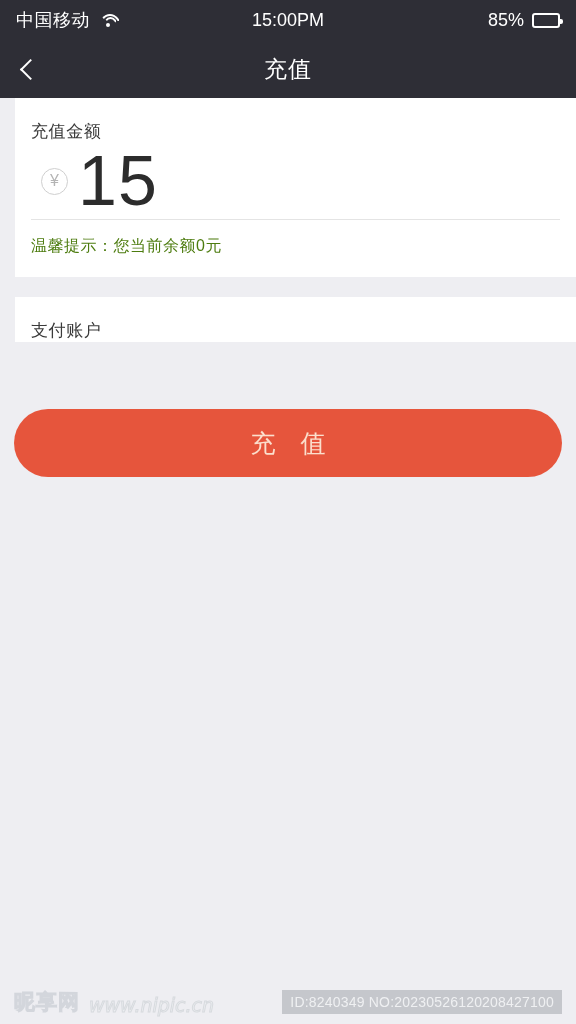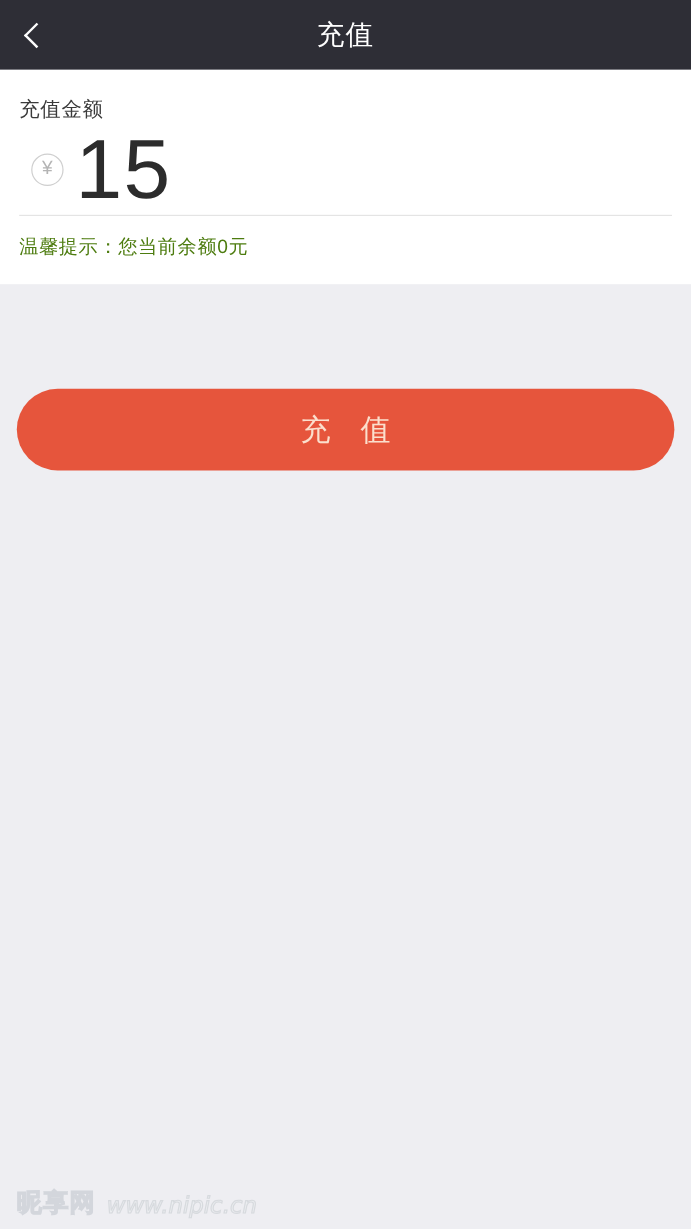--- a/index.html
+++ b/index.html
@@ -139,20 +139,21 @@
     text-align: center;
     color: #ffffff;
     font-size: 23px;
     letter-spacing: 1px;
     pointer-events: none;
   }
 
   
   .card {
     background: #ffffff;
+    margin-left: 15px;
   }
   .section-gap {
     height: 20px;
     background: #eeeef2;
   }
   .section-label {
     font-size: 17px;
     color: #3a3a3a;
     padding: 22px 0 0 16px;
     letter-spacing: 0.6px;
@@ -375,20 +376,37 @@
     padding: 4px 8px;
     letter-spacing: 0.2px;
     white-space: nowrap;
   }
 </style>
 </head>
 <body>
 
 <div class="phone">
 
+  <div class="status-bar">
+    <div class="status-left">
+      <span class="carrier">中国移动</span>
+      <span class="wifi-icon">
+        <i class="a1"></i>
+          <i class="a2"></i>
+          <i class="dot"></i>
+      </span>
+    </div>
+    <div class="status-center">15:00PM</div>
+    <div class="status-right">
+      <span class="battery-pct">85%</span>
+      <span class="battery-icon">
+        <span class="battery-fill" style="width:62%"></span>
+      </span>
+    </div>
+  </div>
 
   <div class="nav-bar">
     <div class="back-btn">
       <span class="chevron-left"></span>
     </div>
     <div class="nav-title">充值</div>
   </div>
 
   <div class="card">
     <div class="section-label">充值金额</div>
@@ -398,26 +416,28 @@
         <span class="amount-value">15</span>
       </div>
     </div>
     <div class="amount-divider"></div>
     <div class="hint-text">温馨提示：您当前余额0元</div>
   </div>
 
   <div class="section-gap"></div>
 
   <div class="card">
+    <div class="section-label">支付账户</div>
   </div>
 
   <div class="submit-area">
     <button class="submit-btn">充 值</button>
   </div>
 
   <div class="watermark">
     <div class="wm-logo">
       <span class="wm-mark">昵享网</span>
       <span class="wm-url">www.nipic.cn</span>
     </div>
+    <div class="wm-id">ID:8240349 NO:20230526120208427100</div>
   </div>
 
 </div>
 
 </body></html>

